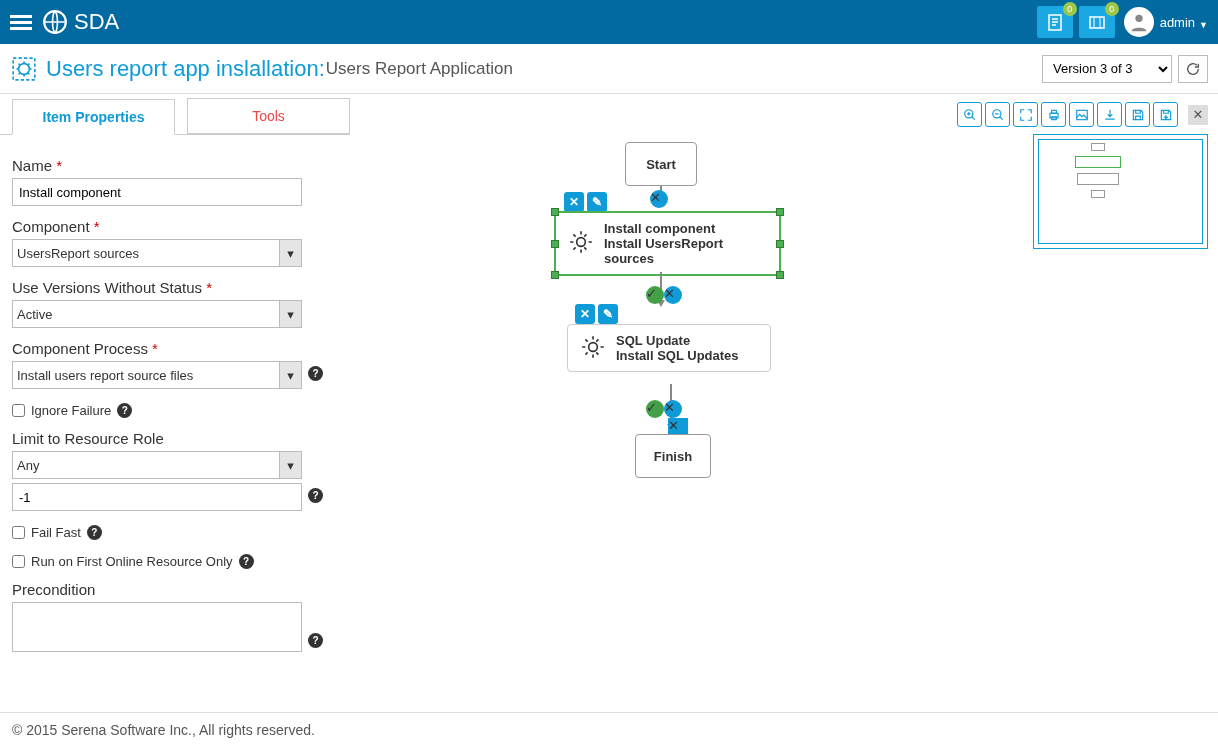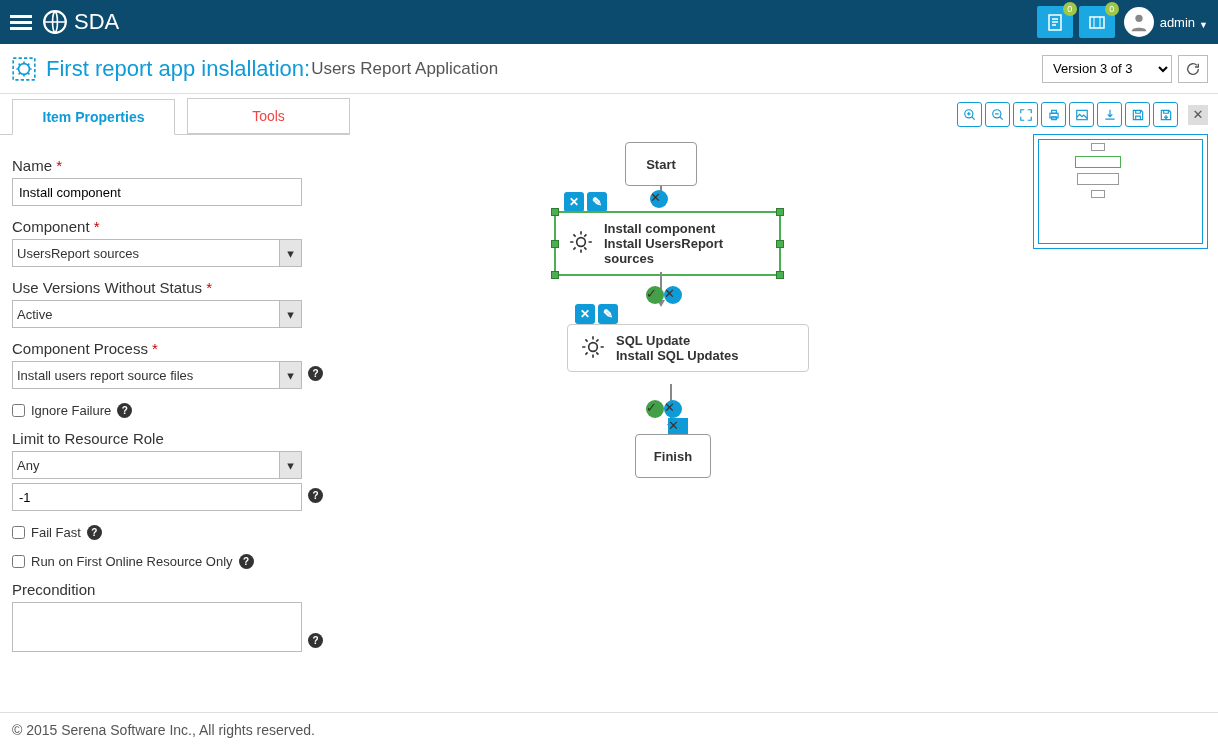--- a/index.html
+++ b/index.html
@@ -1,17 +1,17 @@
 <!DOCTYPE html>
 <html><head>
 <meta charset="utf-8">
 <style>
   * { box-sizing: border-box; margin: 0; padding: 0; }
   html, body { width: 1218px; height: 746px; font-family: Arial, Helvetica, sans-serif; font-size: 13px; color: #333; overflow: hidden; background: #fff; }
-  .topbar { height: 44px; background: #0c4a6e; display: flex; align-items: center; color: #fff; padding: 0 10px; }
+  .topbar { height: 44px; background: #0369a1; display: flex; align-items: center; color: #fff; padding: 0 10px; }
   .topbar .menu-icon { width: 22px; cursor: pointer; }
   .topbar .menu-icon div { height: 3px; background: #fff; margin: 3px 0; }
   .topbar .logo { display: flex; align-items: center; margin-left: 10px; font-size: 22px; font-weight: 400; }
   .topbar .logo svg { margin-right: 6px; }
   .topbar .spacer { flex: 1; }
   .topbar .tool-box { width: 36px; height: 32px; background: #1aa7e2; margin: 0 3px; display: flex; align-items: center; justify-content: center; position: relative; cursor: pointer; border-radius: 2px;}
   .topbar .badge { position: absolute; top: -4px; right: -4px; background: #9ec648; color: #fff; font-size: 9px; width: 14px; height: 14px; border-radius: 7px; display:flex;align-items:center;justify-content:center;}
   .topbar .avatar { width: 30px; height: 30px; border-radius: 15px; background: #fff; margin: 0 6px; display:flex; align-items:center; justify-content:center;}
   .topbar .username { cursor:pointer; display:flex; align-items:flex-end; font-size:13px;}
   .subheader { height: 50px; border-bottom: 1px solid #ddd; display:flex; align-items:center; padding: 0 10px;}
@@ -106,21 +106,21 @@
 </div>
 
 <div class="subheader">
   <div class="proc-icon">
     <svg width="26" height="26" viewBox="0 0 24 24">
         <rect x="2" y="2" width="20" height="20" fill="none" stroke="#0f9bd8" stroke-width="1.5" stroke-dasharray="3 2"></rect>
         <circle cx="12" cy="12" r="5" fill="none" stroke="#0f9bd8" stroke-width="1.5"></circle>
         <path d="M12 5v2M12 17v2M5 12h2M17 12h2M7 7l1.5 1.5M17 7l-1.5 1.5M7 17l1.5-1.5M17 17l-1.5-1.5" stroke="#0f9bd8" stroke-width="1.5"></path>
       </svg>
   </div>
-  <span class="title-main">First report app inslallation:</span>
+  <span class="title-main">Users report app inslallation:</span>
   <span class="title-sub">Users Report Application</span>
   <div class="spacer"></div>
   <select>
     <option>Version 3 of 3</option>
   </select>
   <div class="reload">
     <svg width="16" height="16" viewBox="0 0 24 24">
         <path d="M20 12a8 8 0 1 1-2.3-5.6M20 4v5h-5" fill="none" stroke="#555" stroke-width="2"></path>
       </svg>
   </div>
@@ -293,21 +293,21 @@
 
     <div style="position:absolute; left:296px; top:192px; display:flex;">
       <div class="b b-green" style="width:18px;height:18px;">✓</div>
       <div class="b b-bluec" style="width:18px;height:18px;">✕</div>
     </div>
 
     <div class="node-badges" style="left:225px; top:210px;">
       <div class="b b-blue">✕</div>
       <div class="b b-blue">✎</div>
     </div>
-    <div class="proc-node" style="left:217px; top:230px; width:242px;">
+    <div class="proc-node" style="left:217px; top:230px; width:204px;">
       <div class="gear"><svg class="gear-svg" width="26" height="26" viewBox="0 0 24 24">
             <circle cx="12" cy="12" r="4"></circle>
             <path d="M12 2v3M12 19v3M2 12h3M19 12h3M5 5l2 2M17 5l-2 2M5 19l2-2M17 19l-2-2"></path>
           </svg></div>
       <div>
         <div class="line1">SQL Update</div>
         <div class="line2">Install SQL Updates</div>
       </div>
     </div>
 

